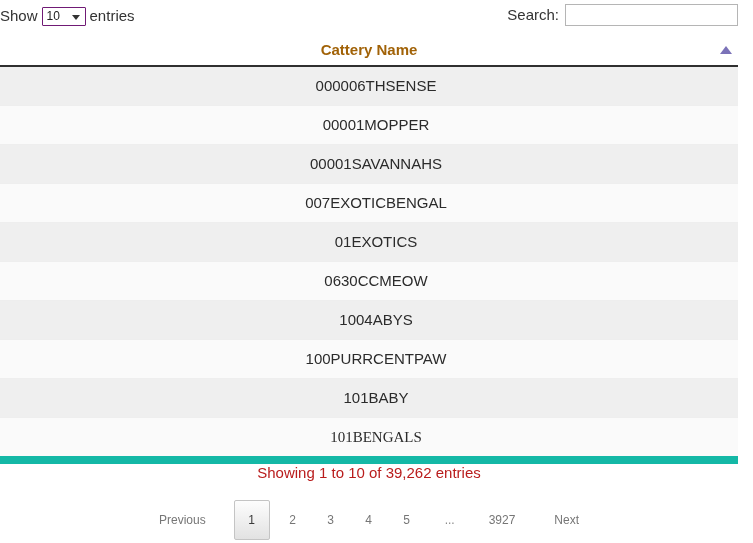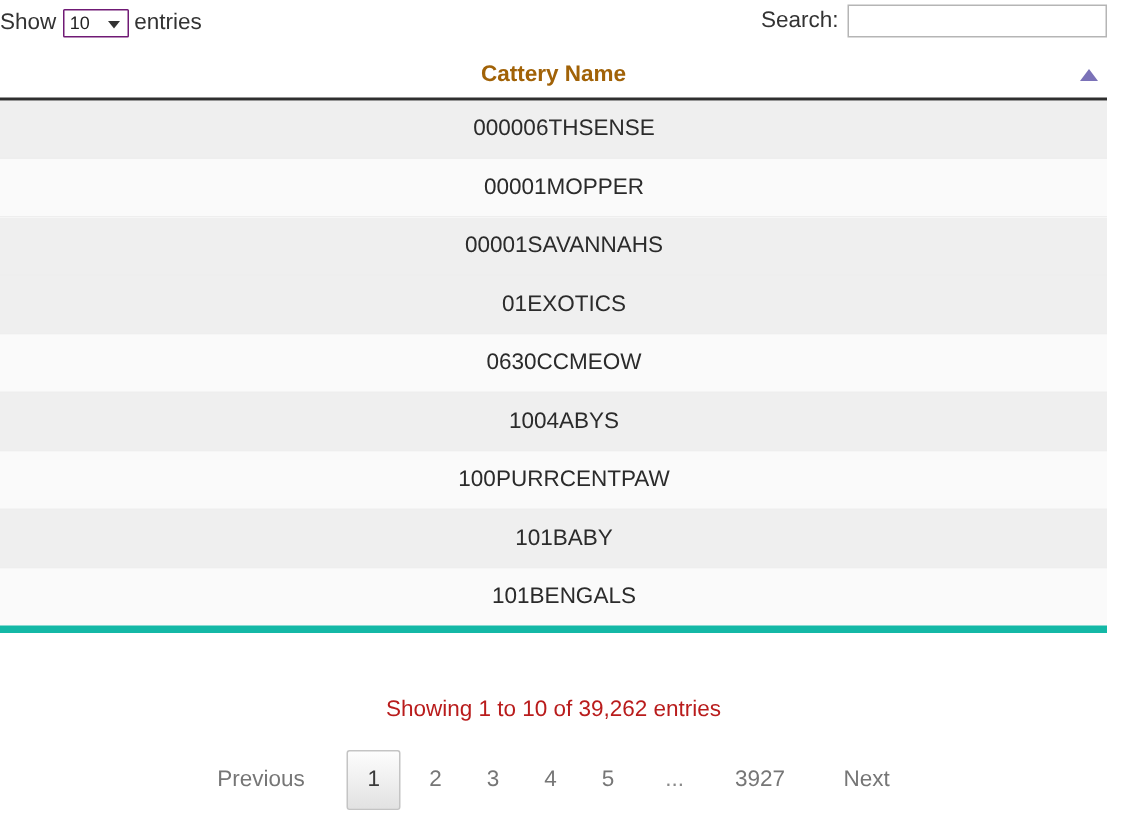--- a/index.html
+++ b/index.html
@@ -144,40 +144,41 @@
     overflow: hidden;
     text-align: center;
   }
   .table-body tr.odd .row-cell {
     background: #efefef;
   }
   .table-body tr.even .row-cell {
     background: #fafafa;
   }
   .table-body tr:last-child .row-cell {
-    border-bottom: 5px solid #14b8a6;
+    border-bottom: 8px solid #14b8a6;
+    font-family: Liberation Serif, serif;
   }
 
   
   .info {
     position: absolute;
     left: 0;
     top: 464px;
     width: 738px;
     text-align: center;
     font-size: 15px;
     color: #b91c1c;
   }
   .paginate {
     position: absolute;
     left: 0;
     top: 500px;
     width: 738px;
     text-align: center;
-    font-size: 15px;
+    font-size: 12px;
     white-space: nowrap;
   }
   .page-btn {
     display: inline-block;
     color: #767676;
     padding: 0 10px;
     height: 38px;
     line-height: 38px;
     vertical-align: middle;
     cursor: pointer;
@@ -242,20 +243,23 @@
     <tbody class="table-body">
       <tr class="odd">
         <td class="row-cell">000006THSENSE</td>
       </tr>
       <tr class="even">
         <td class="row-cell">00001MOPPER</td>
       </tr>
       <tr class="odd">
         <td class="row-cell">00001SAVANNAHS</td>
       </tr>
+      <tr class="even">
+        <td class="row-cell">007EXOTICBENGAL</td>
+      </tr>
       <tr class="odd">
         <td class="row-cell">01EXOTICS</td>
       </tr>
       <tr class="even">
         <td class="row-cell">0630CCMEOW</td>
       </tr>
       <tr class="odd">
         <td class="row-cell">1004ABYS</td>
       </tr>
       <tr class="even">

